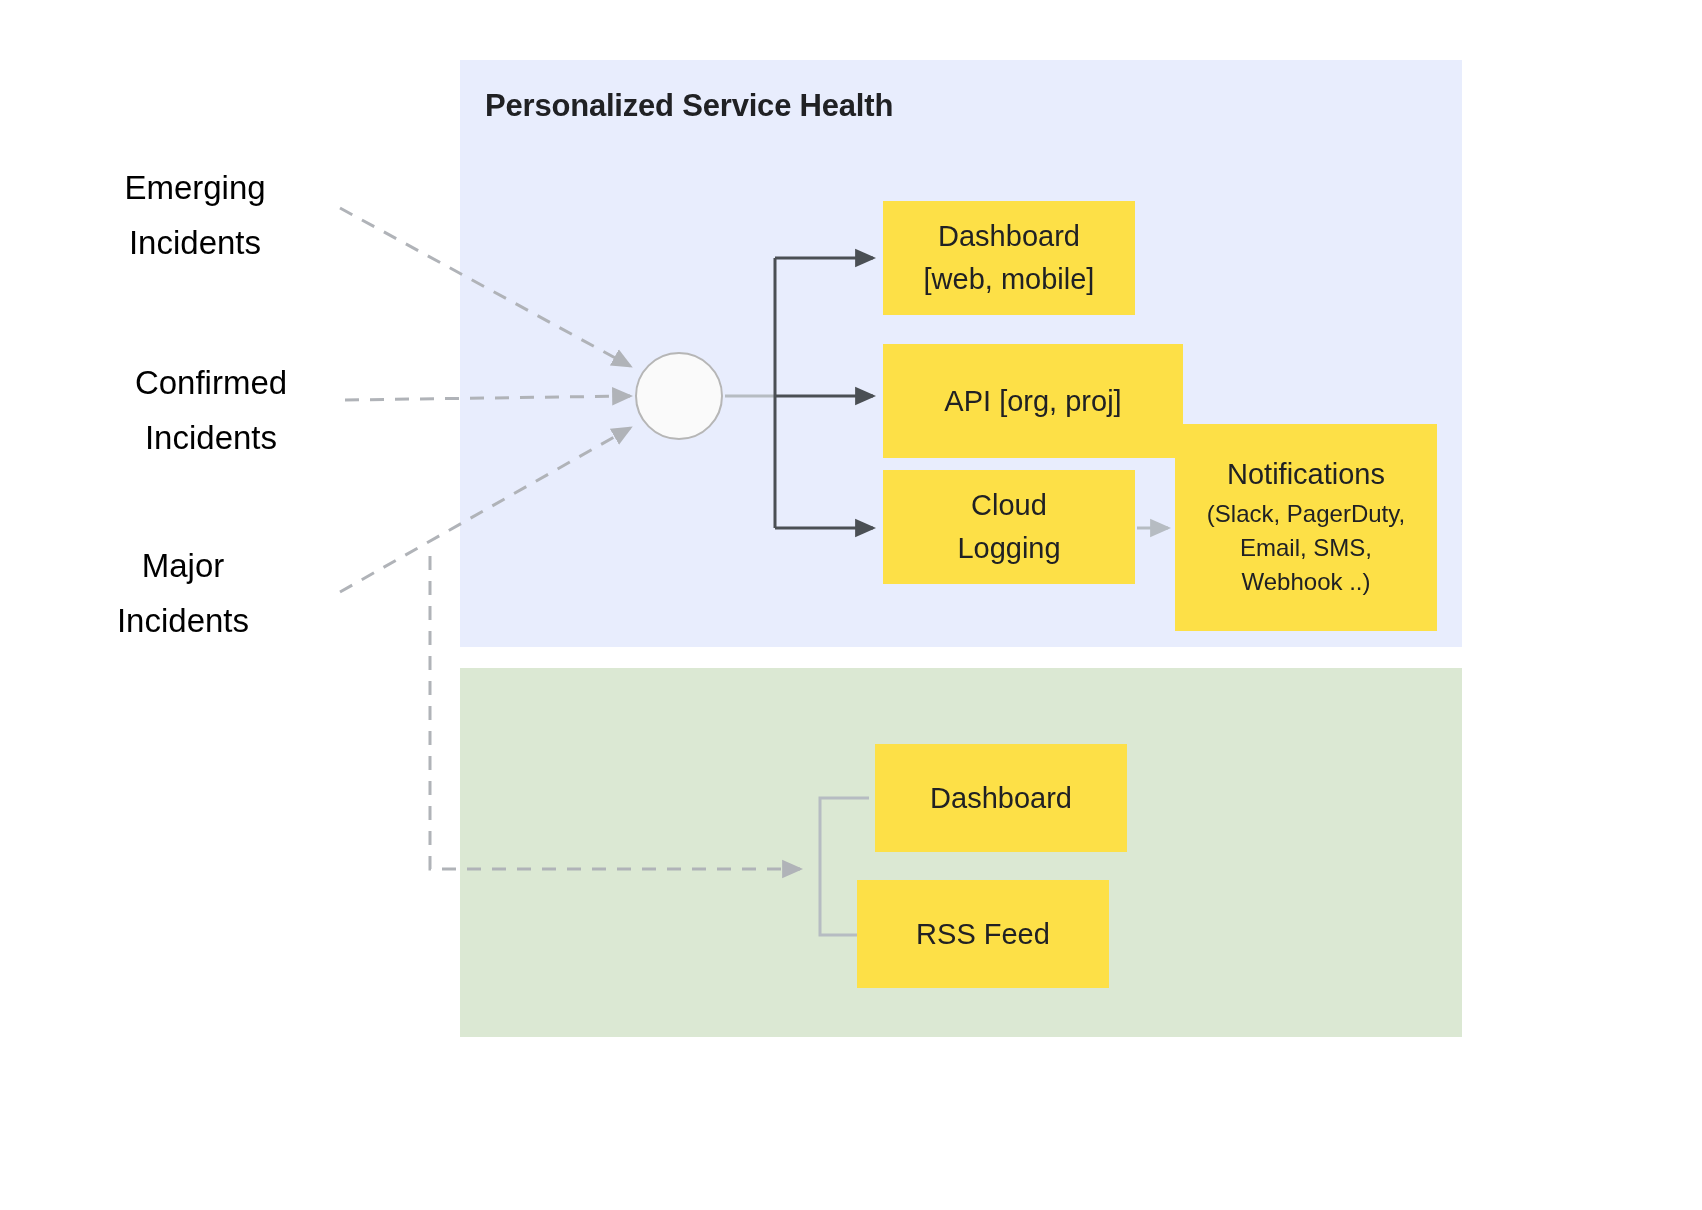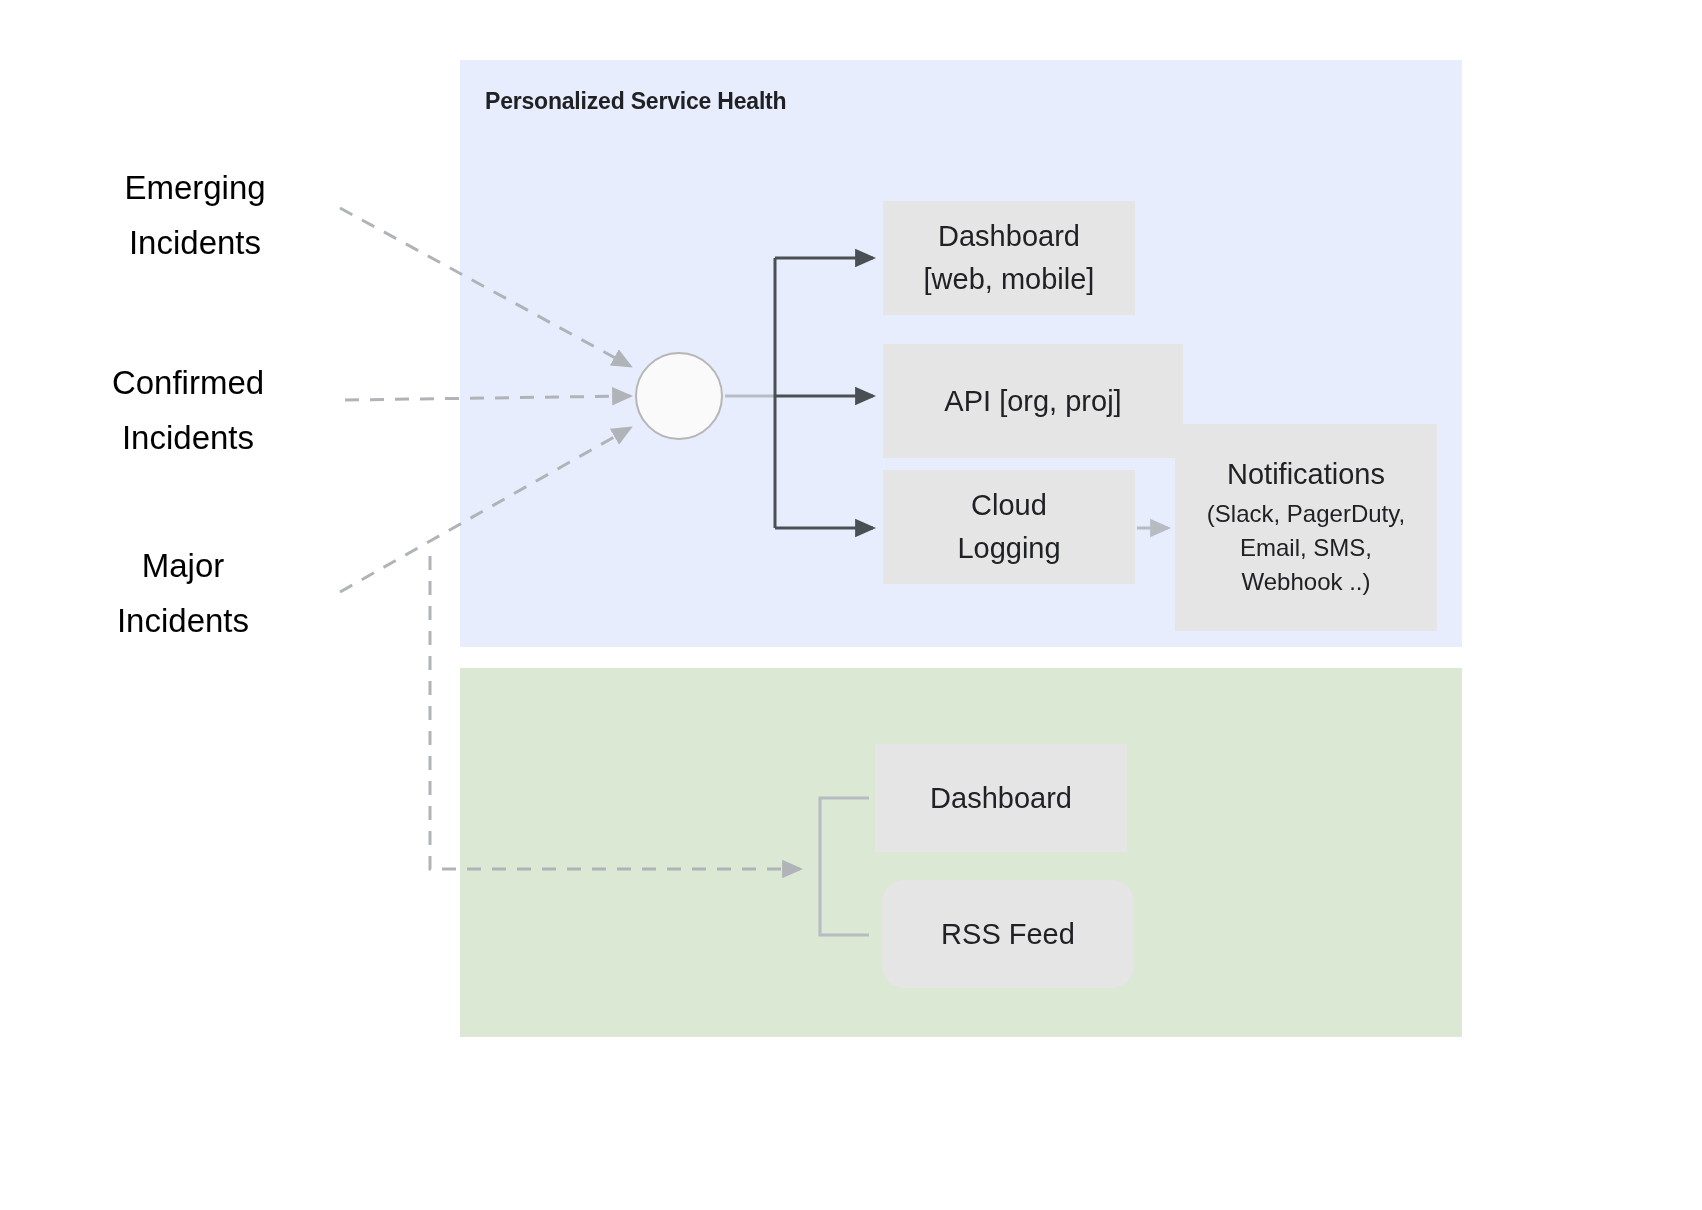--- a/index.html
+++ b/index.html
@@ -30,21 +30,21 @@
   }
 
   
   .panel {
     position: absolute;
     box-sizing: border-box;
   }
   .panel-title {
     position: absolute;
     font-weight: bold;
-    font-size: 23px;
+    font-size: 31px;
     letter-spacing: -0.2px;
     color: #202124;
     white-space: nowrap;
   }
 
   #panel-personalized {
     left: 460px;
     top: 60px;
     width: 1002px;
     height: 587px;
@@ -69,27 +69,27 @@
   
   .source-label {
     position: absolute;
     text-align: center;
     font-size: 33px;
     line-height: 1.68;
     color: #000000;
     white-space: pre-line;
   }
   #label-emerging { left: 40px; top: 160px; width: 310px; }
-  #label-confirmed { left: 33px; top: 355px; width: 310px; }
+  #label-confirmed { left: 56px; top: 355px; width: 310px; }
   #label-major { left: 28px; top: 538px; width: 310px; }
 
   
   .node-box {
     position: absolute;
-    background: #e5e5e5;
+    background: #fde047;
     display: flex;
     align-items: center;
     justify-content: center;
     text-align: center;
     font-size: 29px;
     line-height: 1.48;
     color: #202124;
     box-sizing: border-box;
     white-space: pre-line;
   }
@@ -105,21 +105,21 @@
     font-size: 29px;
     line-height: 1.3;
   }
   #box-notifications .notif-sub {
     font-size: 24px;
     line-height: 1.42;
     margin-top: 4px;
     white-space: pre-line;
   }
   #box-dashboard-cloud { left: 875px; top: 744px; width: 252px; height: 108px; }
-  #box-rss             { left: 882px; top: 880px; width: 252px; height: 108px; border-radius: 22px; }
+  #box-rss             { left: 857px; top: 880px; width: 252px; height: 108px; }
 
   
   #junction-circle {
     position: absolute;
     left: 635px;
     top: 352px;
     width: 88px;
     height: 88px;
     border-radius: 50%;
     background: #fafafa;

